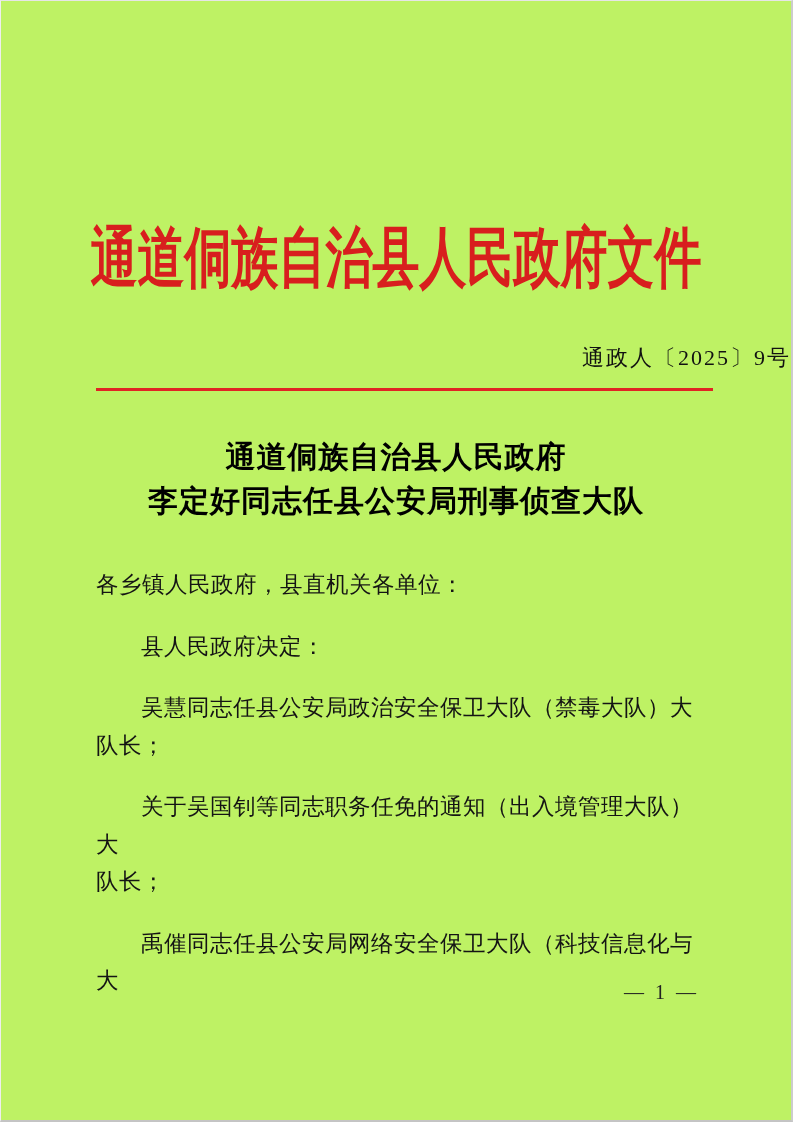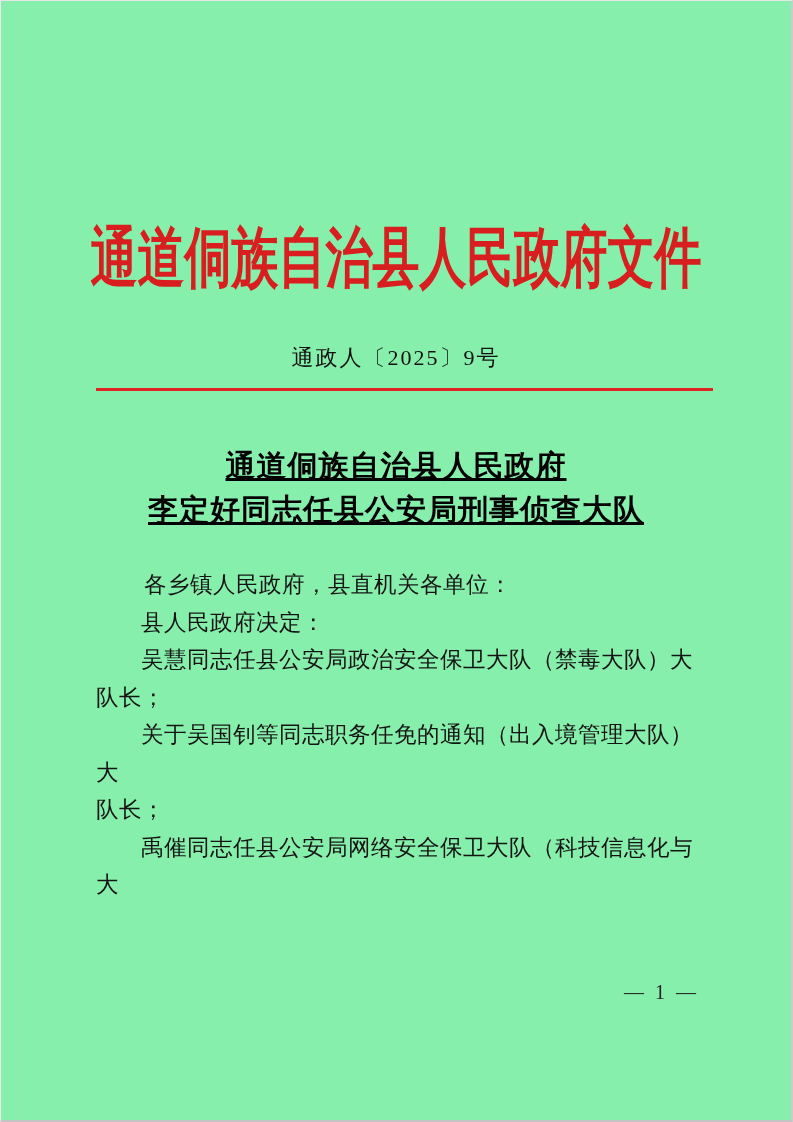--- a/index.html
+++ b/index.html
@@ -1,20 +1,20 @@
 <!DOCTYPE html>
 <html><head>
 <meta charset="utf-8">
 <style>
   html, body { margin: 0; padding: 0; background: #ffffff; }
   .page {
     position: relative;
     width: 793px;
     height: 1122px;
-    background: #86efac;
+    background: #bef264;
     font-family: "Liberation Serif", "DejaVu Serif", serif;
     color: #1a1a1a;
     overflow: hidden;
     box-sizing: border-box;
     border-right: 2px solid #cccccc;
     border-bottom: 2px solid #c4c4c4;
     border-top: 1px solid #e6e6e6;
     border-left: 1px solid #eeeeee;
   }
   .org-title {
@@ -32,64 +32,63 @@
     transform: scaleY(1.4);
     transform-origin: center;
     white-space: nowrap;
   }
   .doc-number {
     position: absolute;
     top: 342px;
     left: 0;
     width: 100%;
     line-height: 30px;
-    text-align: center;
+    text-align: right;
     font-size: 22px;
     color: #111111;
     letter-spacing: 2px;
   }
   .red-line {
     position: absolute;
     top: 387px;
     left: 95px;
     width: 617px;
     height: 3px;
     background: #e02424;
   }
   .doc-title {
     position: absolute;
-    top: 443px;
+    top: 434px;
     left: 0;
     width: 100%;
     text-align: center;
     font-size: 30px;
     font-weight: bold;
     line-height: 44px;
     color: #000000;
     letter-spacing: 1px;
-    text-decoration: underline;
   }
   .body-text {
     position: absolute;
     top: 565px;
     left: 95px;
     width: 619px;
     font-size: 22.5px;
     line-height: 37.5px;
     color: #141414;
     letter-spacing: 0.5px;
   }
   .salutation {
     white-space: pre-line;
     text-indent: 0;
-    margin-left: 48px;
   }
   .para {
     white-space: pre-line;
     text-indent: 2em;
+    margin-top: 24px;
   }
   .page-number {
     position: absolute;
     top: 976px;
     right: 92px;
     font-size: 20px;
     line-height: 30px;
     color: #222222;
     letter-spacing: 3px;
   }

